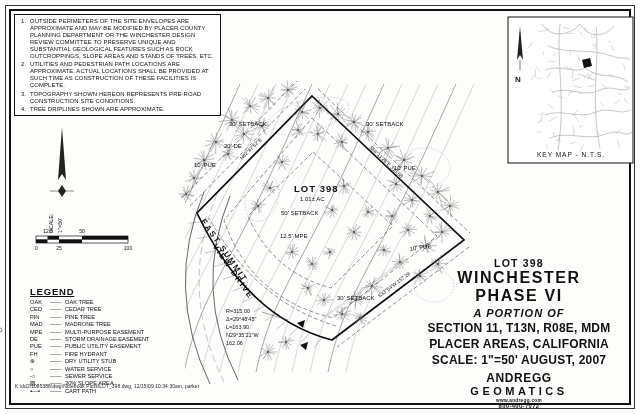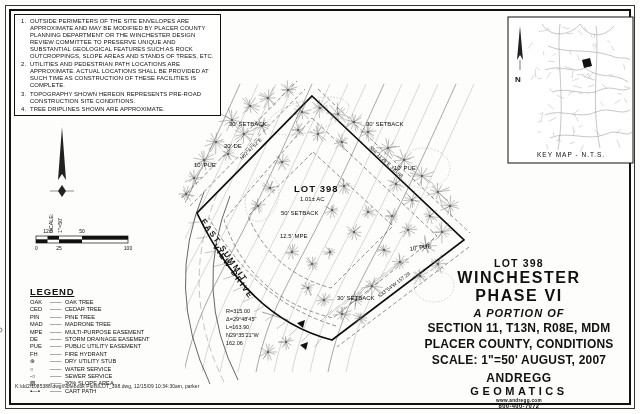--- a/index.html
+++ b/index.html
@@ -1132,21 +1132,21 @@
       </div>
     </div>
 </div>
 
 <div class="titleblock">
   <div class="tb-lot">LOT 398</div>
   <div class="tb-name">WINCHESTER</div>
   <div class="tb-name">PHASE VI</div>
   <div class="tb-portion">A PORTION OF</div>
   <div class="tb-sub">SECTION 11, T13N, R08E, MDM</div>
-  <div class="tb-sub">PLACER COUNTY, CONDITIONS</div>
+  <div class="tb-sub">PLACER AREAS, CALIFORNIA</div>
   <div class="tb-sub">SCALE: 1"=50'  AUGUST, 2007</div>
   <div class="tb-firm">ANDREGG</div>
   <div class="tb-firmsub">GEOMATICS</div>
   <div class="tb-web">www.andregg.com</div>
   <div class="tb-phone">800-400-7072</div>
 </div>
 
 <div class="footer-path">K:\dd2\1085388\dwg\Notebook Plots\LOT_398.dwg, 12/15/09 10:34:30am, parker</div>
 
 </body></html>

